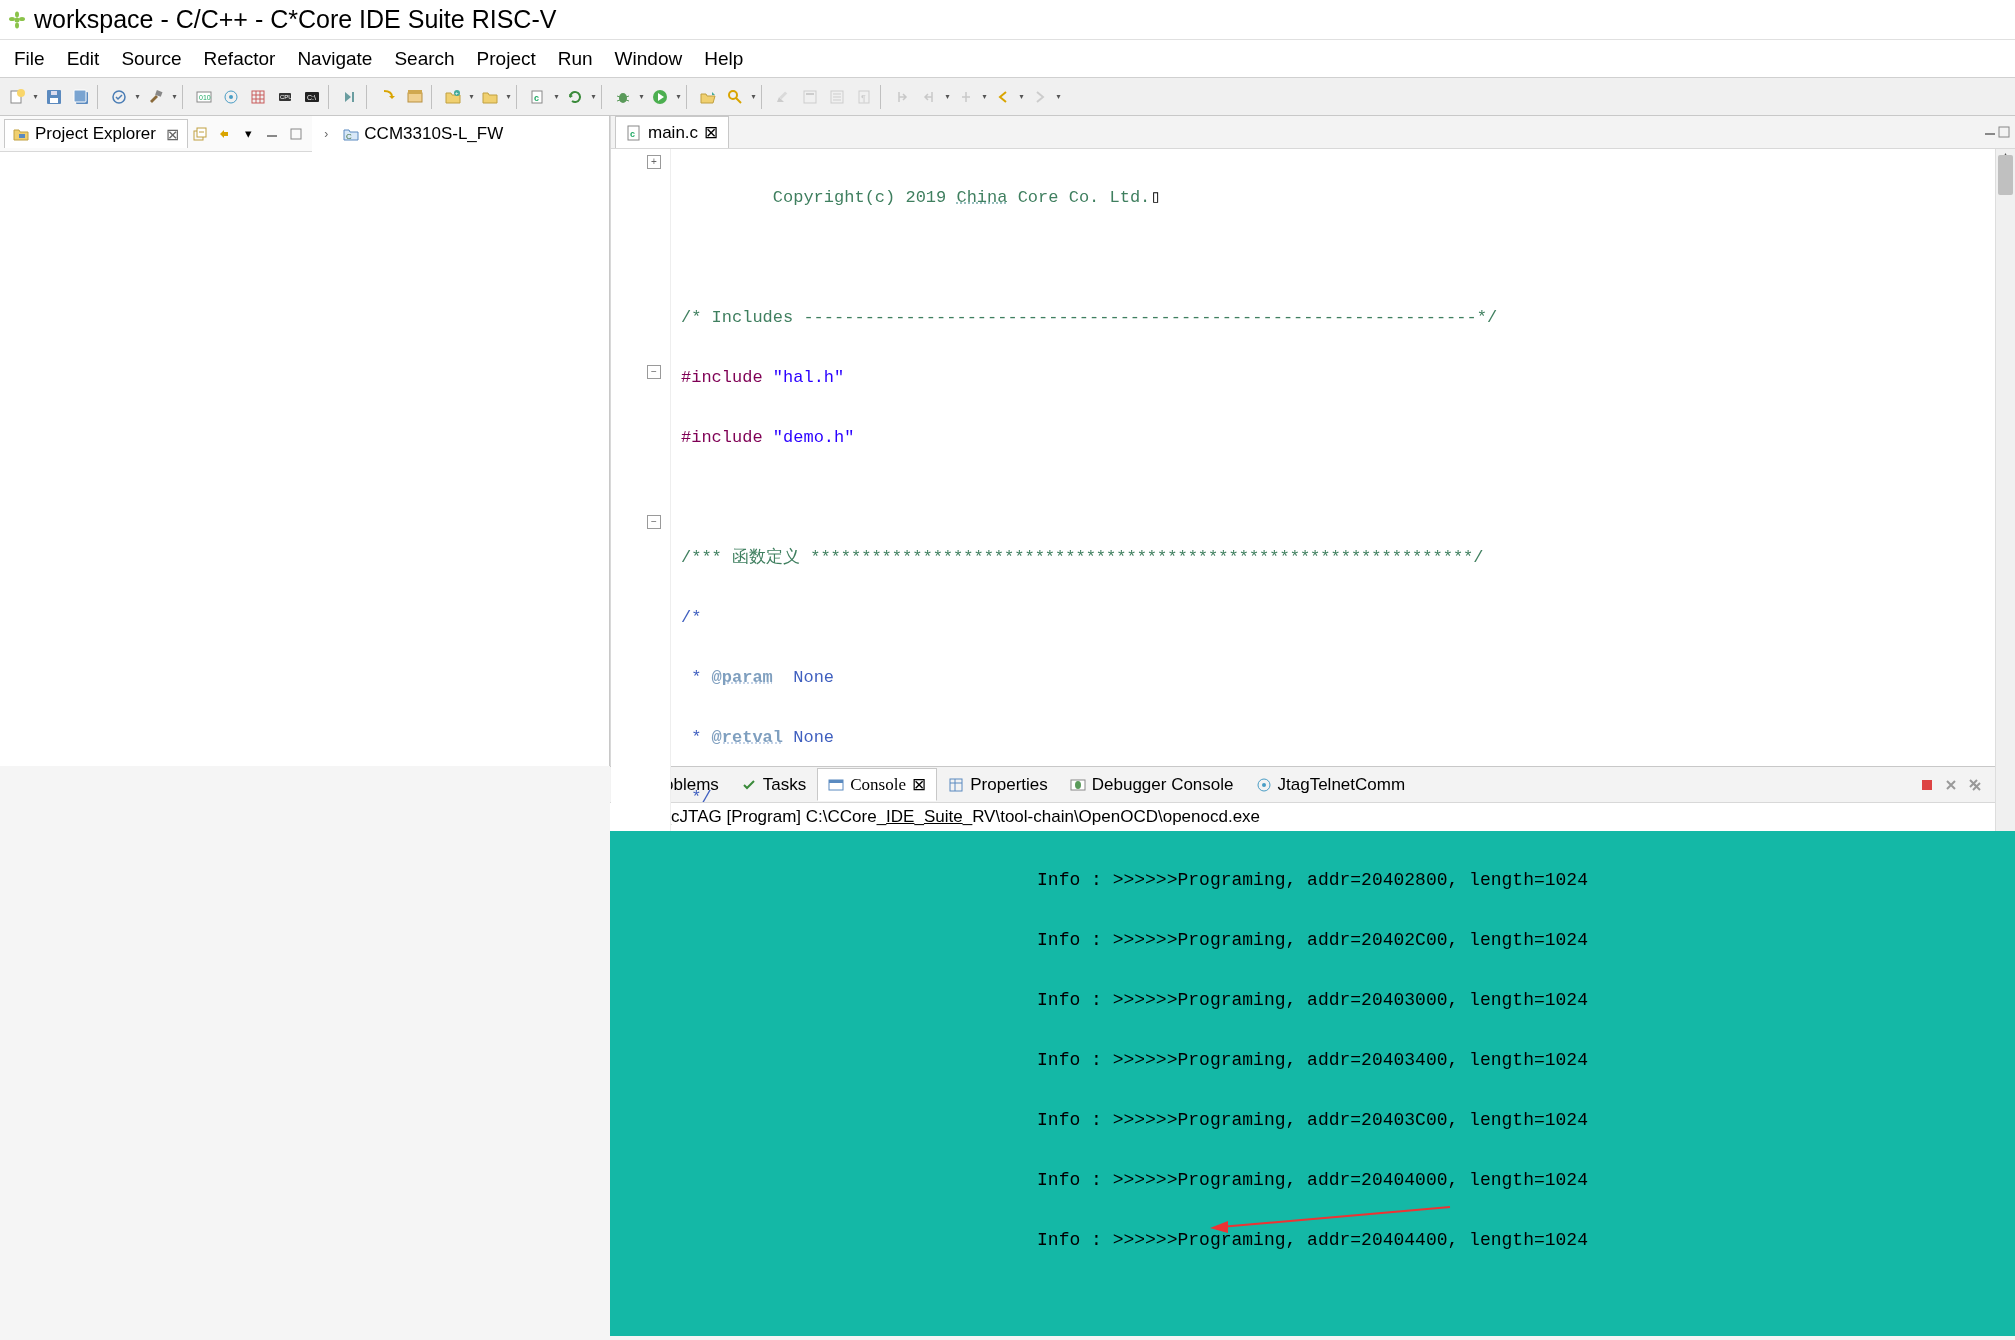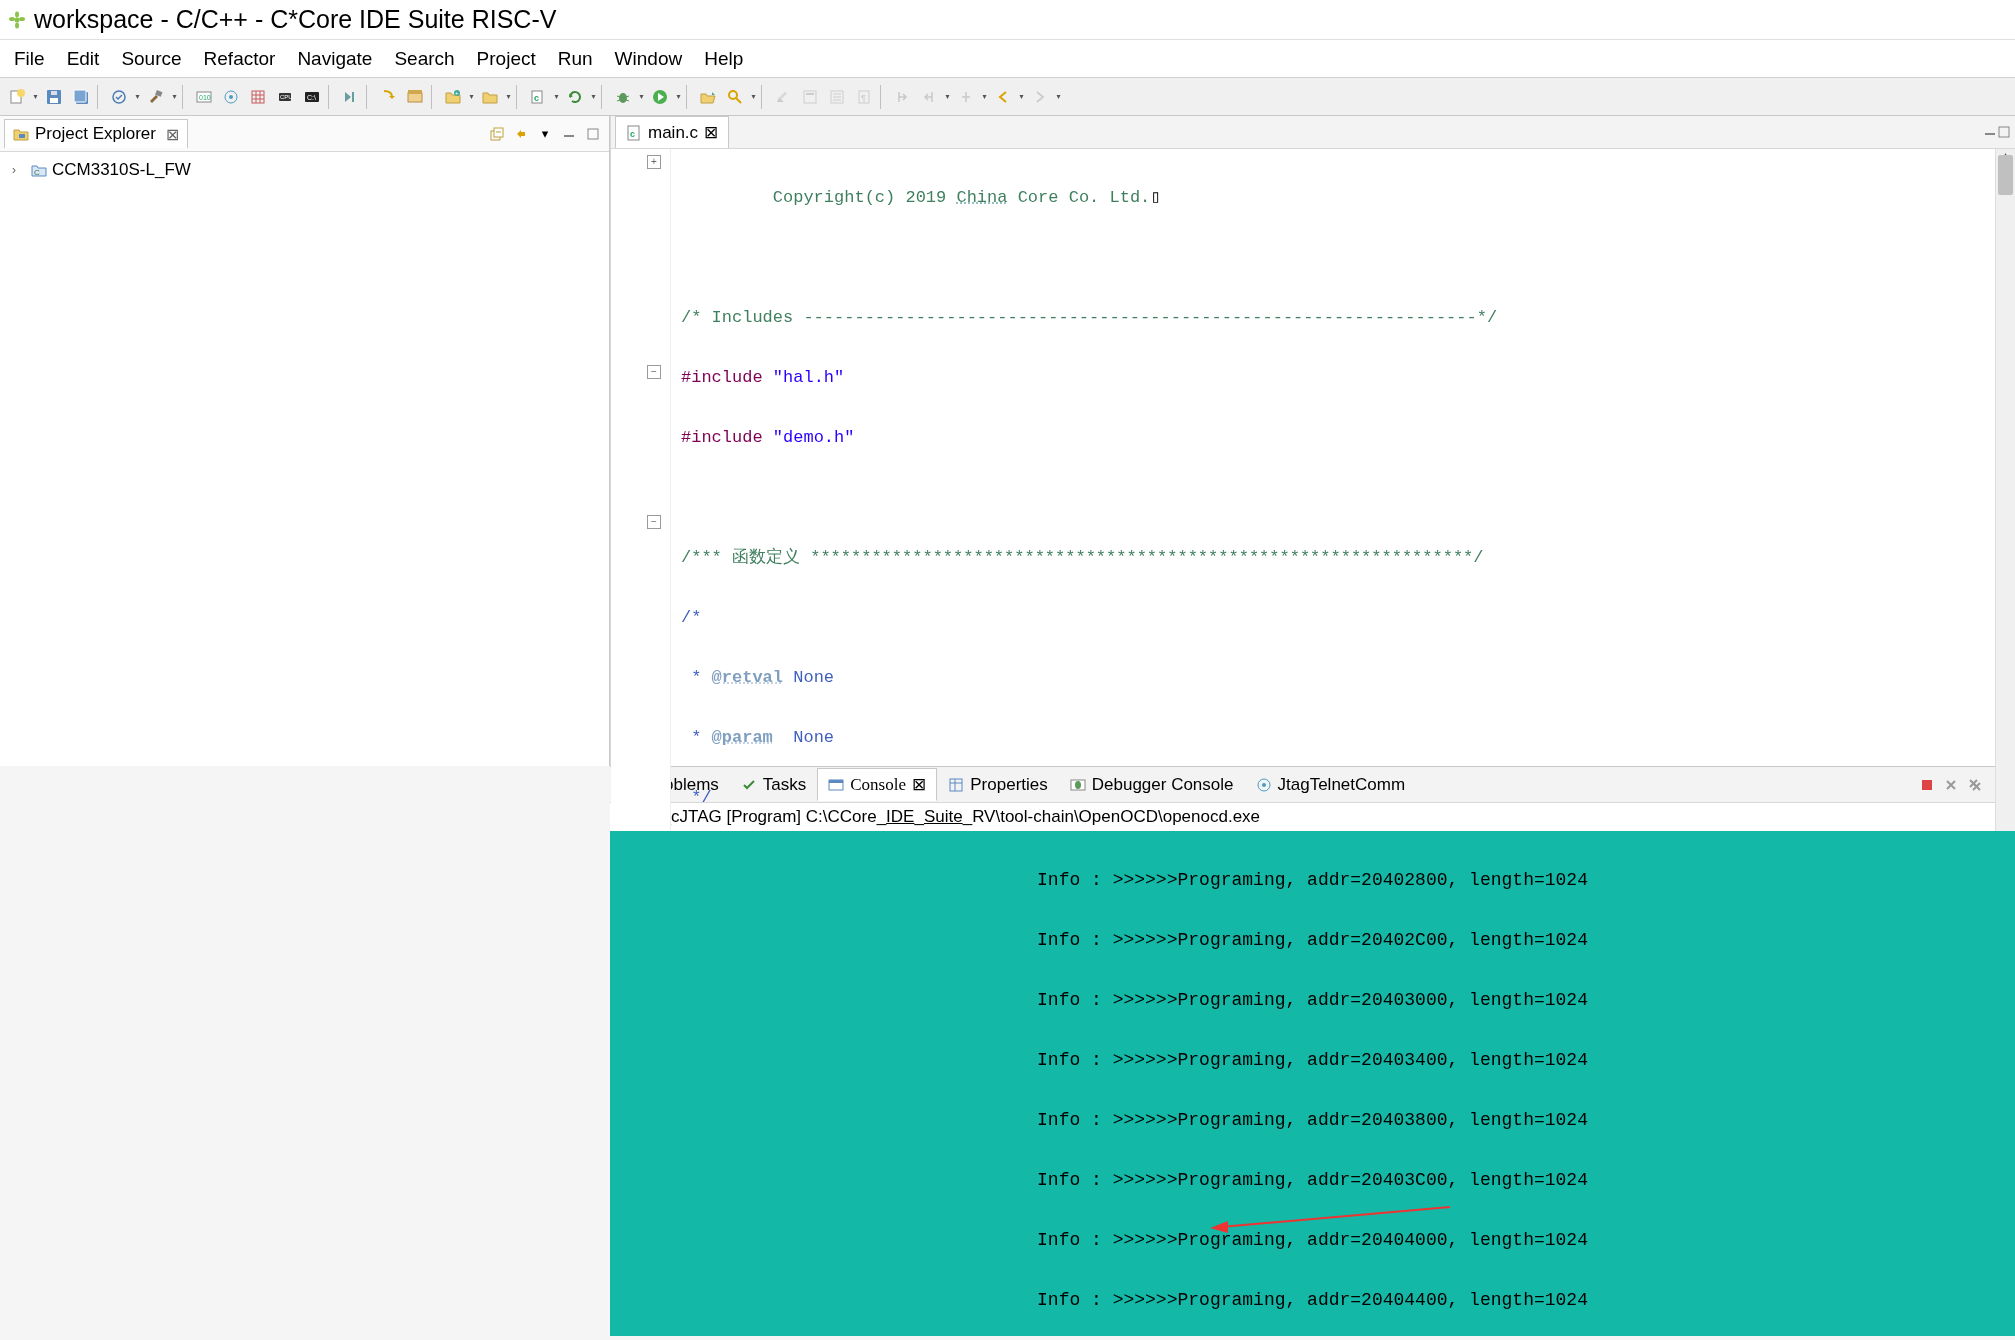--- a/index.html
+++ b/index.html
@@ -12,21 +12,21 @@
 .menubar { display: flex; align-items: center; height: 38px; background: #fff; padding: 0 4px; gap: 2px; border-bottom: 1px solid #d0d0d0; }
 .menubar .menu { padding: 4px 10px; font-size: 19px; cursor: pointer; }
 
 .toolbar { display: flex; align-items: center; height: 38px; background: #f0f0f0; padding: 0 4px; gap: 1px; border-bottom: 1px solid #c8c8c8; }
 .toolbar .tb { width: 26px; height: 26px; display: flex; align-items: center; justify-content: center; cursor: pointer; border-radius: 2px; }
 .toolbar .sep { width: 6px; height: 24px; border-left: 1px solid #c0c0c0; margin: 0 2px; }
 .toolbar .drop { width: 9px; height: 26px; display:flex; align-items:center; justify-content:center; cursor:pointer; font-size:8px; color:#555; }
 
 .workarea { display: flex; height: 650px; }
 
-.sidebar { width: 610px; background: #fff; border-right: 1px solid #c8c8c8; display: flex; flex-direction: column; }
+.sidebar { width: 610px; background: #fff; border-right: 1px solid #c8c8c8; display: flex; flex-direction: row; }
 .view-header { display: flex; align-items: center; height: 36px; border-bottom: 1px solid #d8d8d8; padding: 0 4px; background:#fafafa; }
 .view-tab { display: flex; align-items: center; gap: 6px; padding: 4px 8px; background: #fff; border: 1px solid #c8c8c8; border-bottom: none; font-size: 17px; }
 .view-tab .tabicon { width:16px; height:16px; }
 .view-tab .close-x { font-family: sans-serif; color:#666; padding-left:4px; cursor:pointer; font-size:16px;}
 .view-header .hspace { flex:1; }
 .view-header .hicon { width:22px; height:22px; display:flex; align-items:center; justify-content:center; cursor:pointer; margin:0 1px; }
 
 .tree { padding: 6px 4px; font-size: 17px; }
 .tree-item { display:flex; align-items:center; gap:4px; padding:2px 0 2px 8px; }
 .tree-item .twist { width:14px; color:#666; font-size:12px; cursor:pointer; }
@@ -399,22 +399,22 @@
       </div>
       <div class="code">
 <div class="line"><span class="c-comment"><span>         Copyright(c) 2019 </span><span style="text-decoration:underline dotted #7aa">China</span><span> Core Co. Ltd.</span></span><span>▯</span></div>
 <div class="line"></div>
 <div class="line c-comment">/* Includes ------------------------------------------------------------------*/</div>
 <div class="line"><span class="c-keyword">#include</span><span class="c-string"> "hal.h"</span></div>
 <div class="line"><span class="c-keyword">#include</span><span class="c-string"> "demo.h"</span></div>
 <div class="line"></div>
 <div class="line c-comment">/*** 函数定义 *****************************************************************/</div>
 <div class="line c-doc">/*</div>
+<div class="line"><span class="c-doc"> * </span><span class="c-doctag">@param</span><span class="c-doc">  None</span></div>
 <div class="line"><span class="c-doc"> * </span><span class="c-doctag">@retval</span><span class="c-doc"> None</span></div>
-<div class="line"><span class="c-doc"> * </span><span class="c-doctag">@param</span><span class="c-doc">  None</span></div>
 <div class="line c-doc"> */</div>
 <div class="line"><span class="c-keyword">static</span> <span class="c-keyword">void</span> <span class="c-func">Reboot_ByI2CSdaLow</span>(<span class="c-keyword">void</span>)</div>
 <div class="line highlight-line">{</div>
 <div class="line c-comment">    //切换到SDA4</div>
 <div class="line" style="height:22px;overflow:hidden;"><span>    DRV_IOCTRL_SwapI2C(</span><span class="c-type">IOCTRL_Group4</span><span>);</span></div>
       </div>
       <div class="vscroll">
         <div class="arrow" style="top:0">▴</div>
         <div class="thumb"></div>
         <div class="arrow" style="bottom:0">▾</div>
@@ -502,21 +502,20 @@
         </svg>
       </div>
     <div class="ticon2">▾</div>
   </div>
   <div class="console-title"><span>ccore_cJTAG [Program] C:\CCore</span>_<span class="ul">IDE</span>_<span class="ul">Suite</span>_<span>RV\tool-chain\OpenOCD\openocd.exe</span></div>
   <div class="console-body">
 <div>Info : &gt;&gt;&gt;&gt;&gt;&gt;Programing, addr=20402800, length=1024</div>
 <div>Info : &gt;&gt;&gt;&gt;&gt;&gt;Programing, addr=20402C00, length=1024</div>
 <div>Info : &gt;&gt;&gt;&gt;&gt;&gt;Programing, addr=20403000, length=1024</div>
 <div>Info : &gt;&gt;&gt;&gt;&gt;&gt;Programing, addr=20403400, length=1024</div>
-<div>Info : &gt;&gt;&gt;&gt;&gt;&gt;Programing, addr=20403800, length=1024</div>
 <div>Info : &gt;&gt;&gt;&gt;&gt;&gt;Programing, addr=20403C00, length=1024</div>
 <div>Info : &gt;&gt;&gt;&gt;&gt;&gt;Programing, addr=20404000, length=1024</div>
 <div>Info : &gt;&gt;&gt;&gt;&gt;&gt;Programing, addr=20404400, length=1024</div>
 
 
 
 
 
 
     <svg class="red-arrow" style="left:600px; top:370px;" width="250" height="40">

